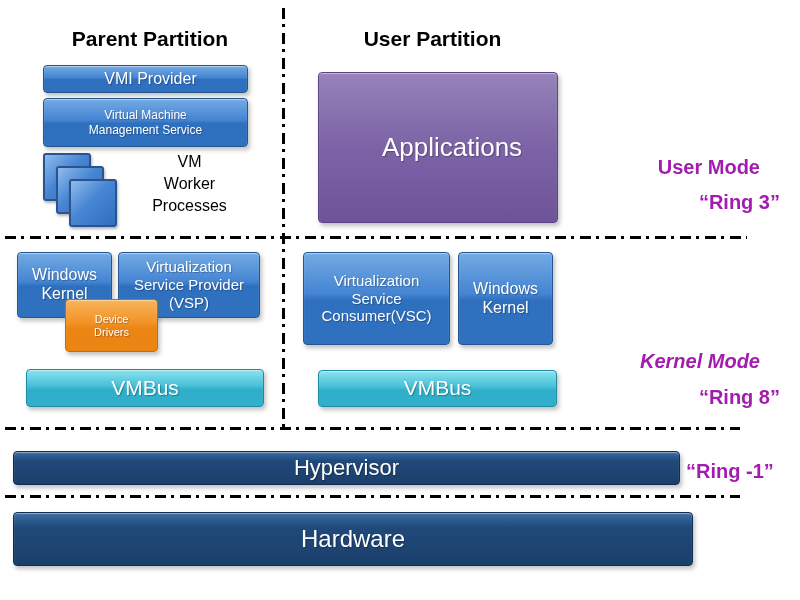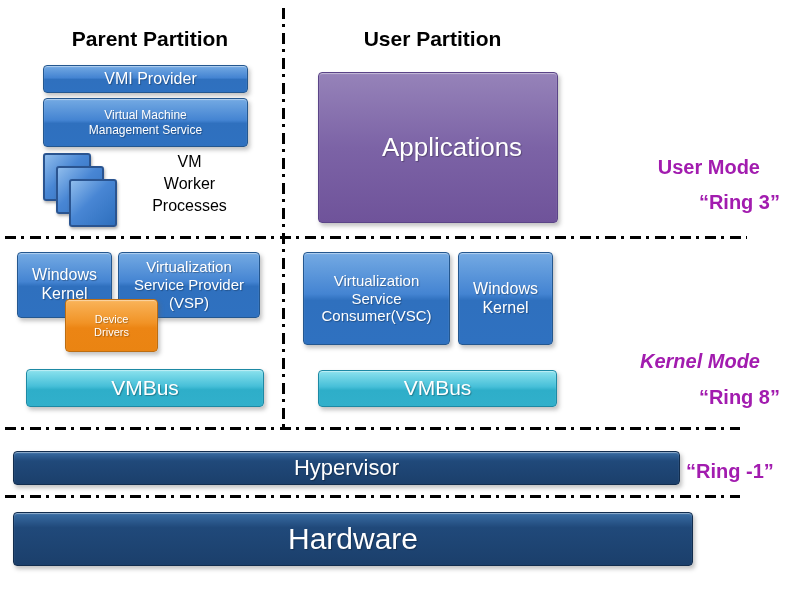--- a/index.html
+++ b/index.html
@@ -91,15 +91,15 @@
   <div class="box cyan" style="left:26px; top:369px; width:238px; height:38px; font-size:21px;">VMBus</div>
 
   <div class="box blue" style="left:303px; top:252px; width:147px; height:93px;">Virtualization
 Service
 Consumer(VSC)</div>
   <div class="box blue" style="left:458px; top:252px; width:95px; height:93px; font-size:16px;">Windows
 Kernel</div>
   <div class="box cyan" style="left:318px; top:370px; width:239px; height:37px; font-size:21px;">VMBus</div>
 
   <div class="box navy" style="left:13px; top:451px; width:667px; height:34px; font-size:22px;">Hypervisor</div>
-  <div class="box navy" style="left:13px; top:512px; width:680px; height:54px; font-size:30px;">Hardware</div>
+  <div class="box navy" style="left:13px; top:512px; width:680px; height:54px; font-size:24px;">Hardware</div>
 
 </div>
 
 </body></html>

